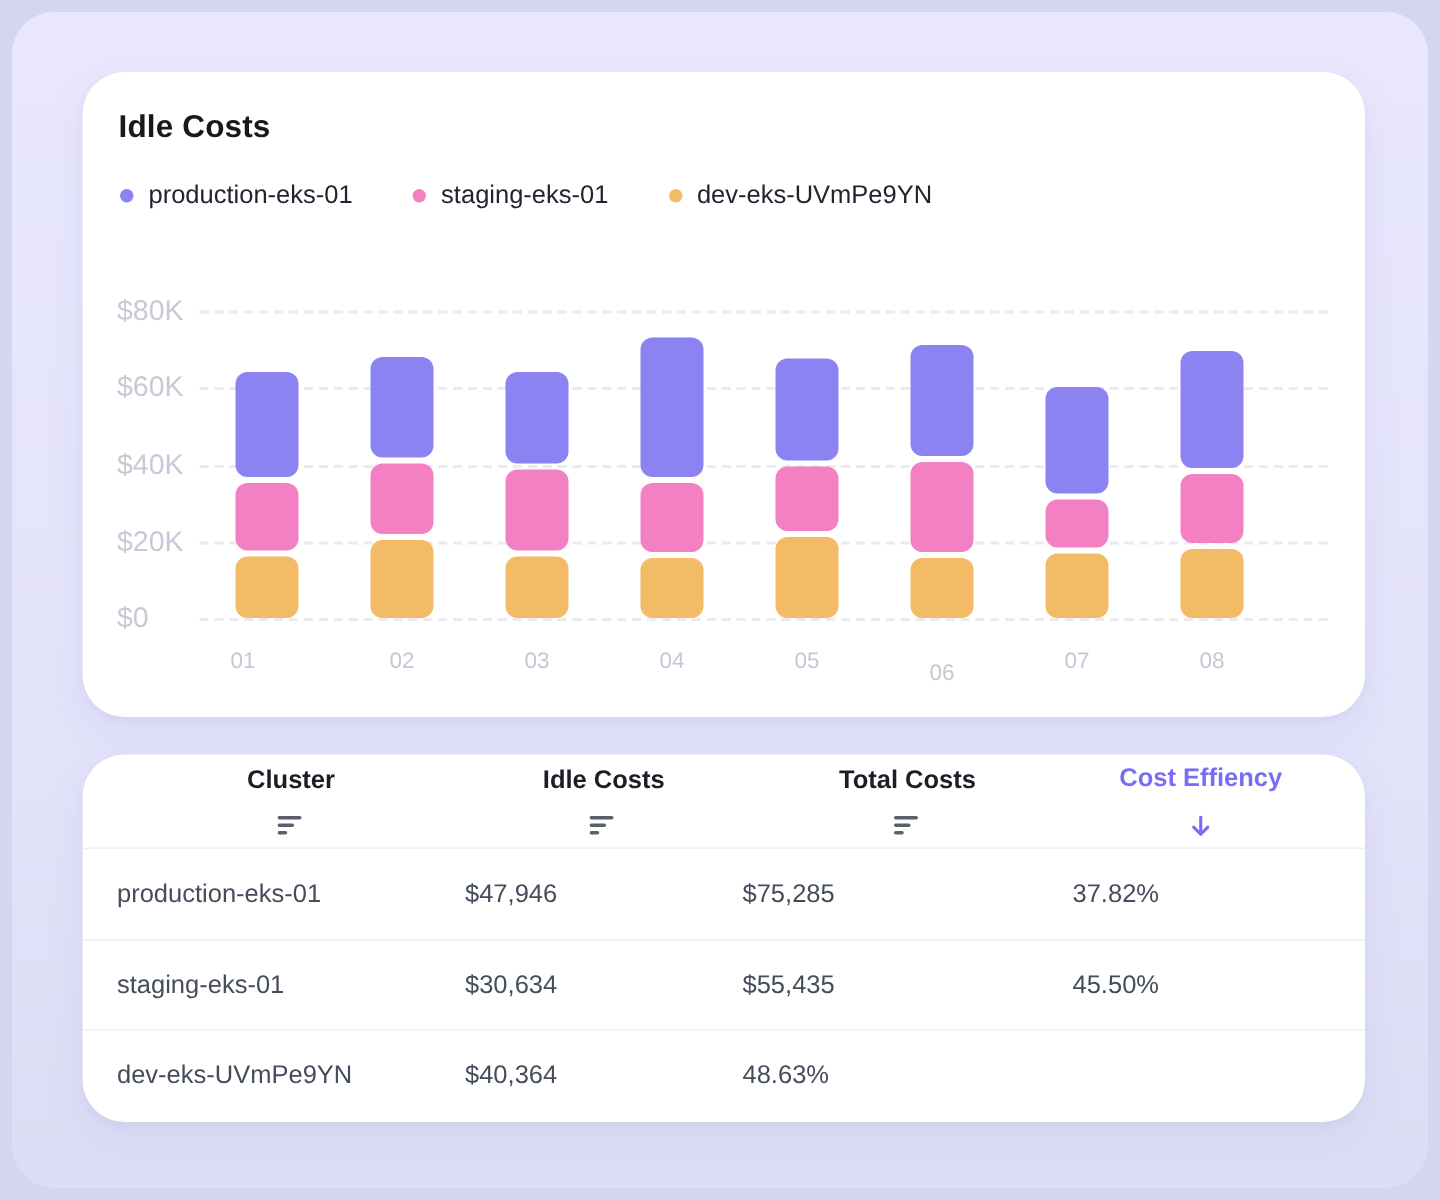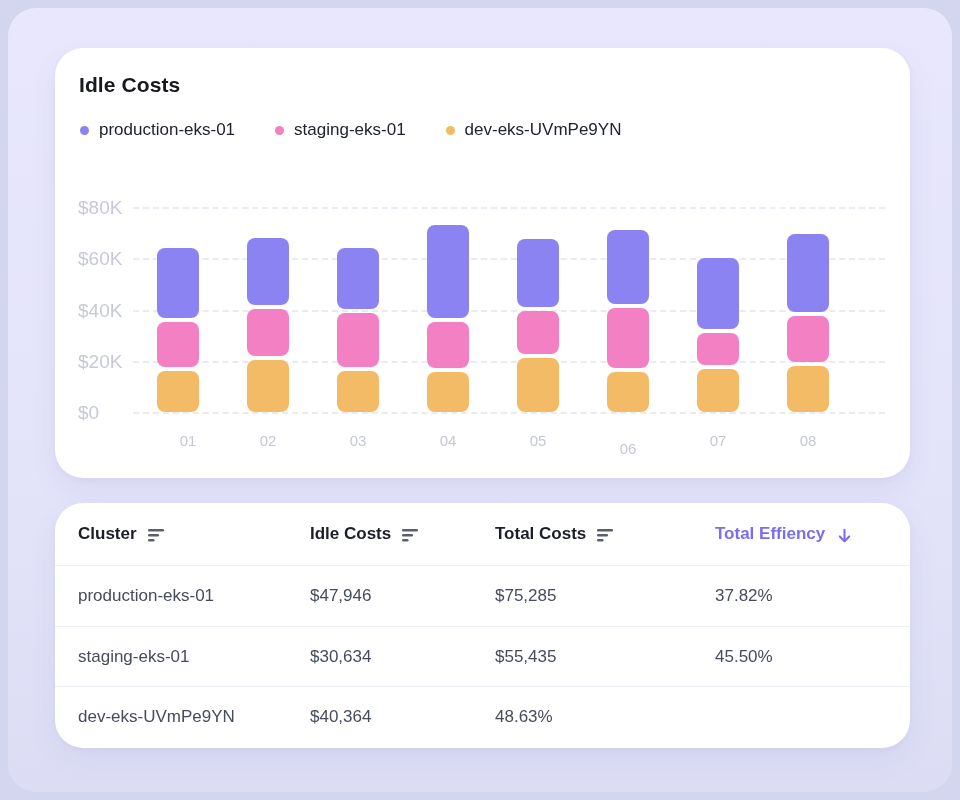--- a/index.html
+++ b/index.html
@@ -33,21 +33,21 @@
   .ylab { position:absolute; left:23px; font-size:19px; color:#c7cad6; }
   .xlab { position:absolute; width:42px; text-align:center; font-size:15px; color:#c5c8d4; }
   .bar { position:absolute; width:42px; bottom:66px; display:flex; flex-direction:column-reverse; gap:4px; }
   .bar-seg { width:42px; border-radius:8px; }
 
   .t-header {
     display:grid; grid-template-columns:232px 185px 220px 1fr;
     align-items:center; height:63px; padding:0 24px 0 23px;
     border-bottom:1px solid #edeff4;
   }
-  .th-cell { display:flex; align-items:center; gap:11px; font-size:17px; font-weight:700; color:#1b1e27; cursor:pointer; }
+  .th-cell { display:flex; align-items:center; gap:11px; font-size:17px; font-weight:700; color:#1b1e27; cursor:pointer;flex-direction:column; }
   .th-cell.active { color:#7a6cf5; }
   .sort-icon { display:inline-flex; margin-top:2px; }
   .t-row {
     display:grid; grid-template-columns:232px 185px 220px 1fr;
     align-items:center; height:60px; padding:0 24px 0 23px;
   }
   .t-row + .t-row { border-top:1px solid #edeff4; }
   .td-cell { font-size:17px; color:#454c5b; }
 </style>
 </head>
@@ -82,21 +82,21 @@
         <div class="ylab" style="top: 101.6px;">$40K</div>
         <div class="gridline" style="top: 60.4px;"></div>
         <div class="ylab" style="top: 50.4px;">$60K</div>
         <div class="gridline" style="top: 9.2px;"></div>
         <div class="ylab" style="top: -0.8px;">$80K</div>
         <div class="bar" style="left: 102px;">
           <div class="bar-seg" style="height: 41px; background: rgb(243, 187, 102);"></div>
           <div class="bar-seg" style="height: 44.8px; background: rgb(244, 128, 196);"></div>
           <div class="bar-seg" style="height: 70.4px; background: rgb(140, 131, 242);"></div>
         </div>
-        <div class="xlab" style="left: 112px; top: 234px;">01</div>
+        <div class="xlab" style="left: 86px; top: 234px;">01</div>
         <div class="bar" style="left: 192px;">
           <div class="bar-seg" style="height: 52.5px; background: rgb(243, 187, 102);"></div>
           <div class="bar-seg" style="height: 46.1px; background: rgb(244, 128, 196);"></div>
           <div class="bar-seg" style="height: 67.8px; background: rgb(140, 131, 242);"></div>
         </div>
         <div class="xlab" style="left: 192px; top: 234px;">02</div>
         <div class="bar" style="left: 282px;">
           <div class="bar-seg" style="height: 41px; background: rgb(243, 187, 102);"></div>
           <div class="bar-seg" style="height: 53.8px; background: rgb(244, 128, 196);"></div>
           <div class="bar-seg" style="height: 61.4px; background: rgb(140, 131, 242);"></div>
@@ -161,21 +161,21 @@
         <span>Total Costs</span>
         <span class="sort-icon">
           <svg width="19" height="15" viewBox="0 0 19 15" fill="#595f6d">
               <rect x="0" y="1" width="16" height="2.4" rx="1.2"></rect>
               <rect x="0" y="6" width="11" height="2.4" rx="1.2"></rect>
               <rect x="0" y="11" width="6.5" height="2.4" rx="1.2"></rect>
             </svg>
         </span>
       </div>
       <div class="th-cell active">
-        <span>Total Effiency</span>
+        <span>Cost Effiency</span>
         <span class="sort-icon">
           <svg width="17" height="17" viewBox="0 0 18 18" fill="none" stroke="#7a6cf5" stroke-width="2.2" stroke-linecap="round" stroke-linejoin="round">
               <path d="M9 3v11.5"></path>
               <path d="M4 10l5 5 5-5"></path>
             </svg>
         </span>
       </div>
     </div>
 
     <div class="t-row">

